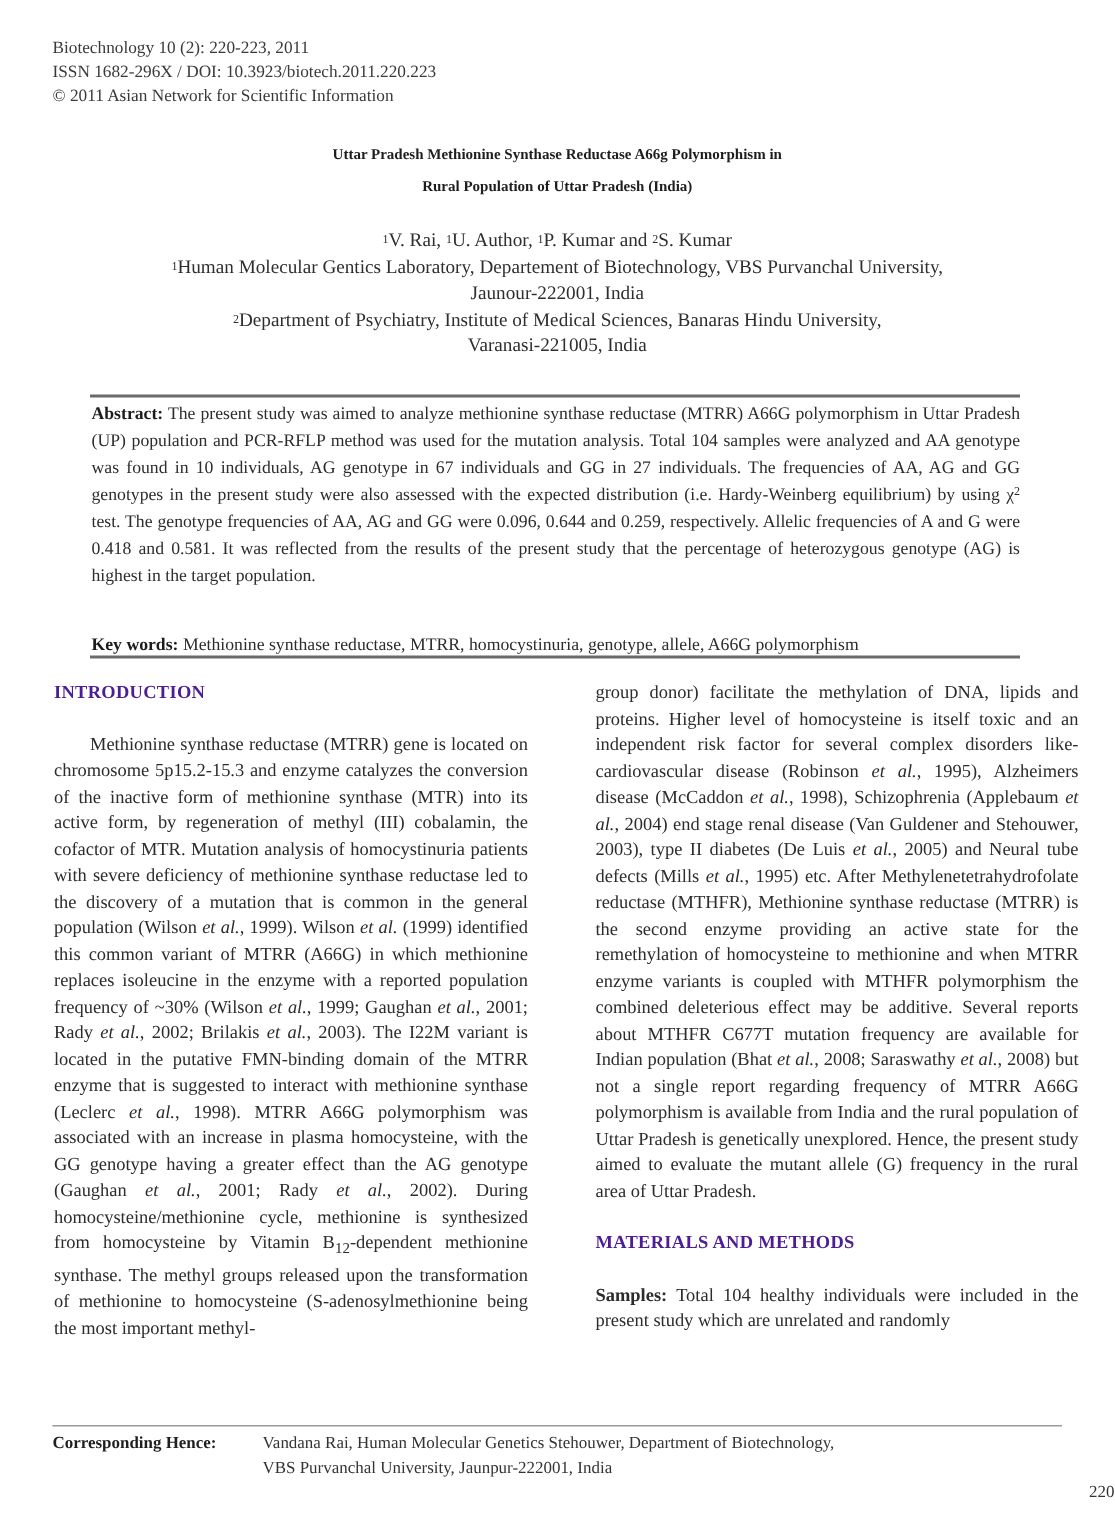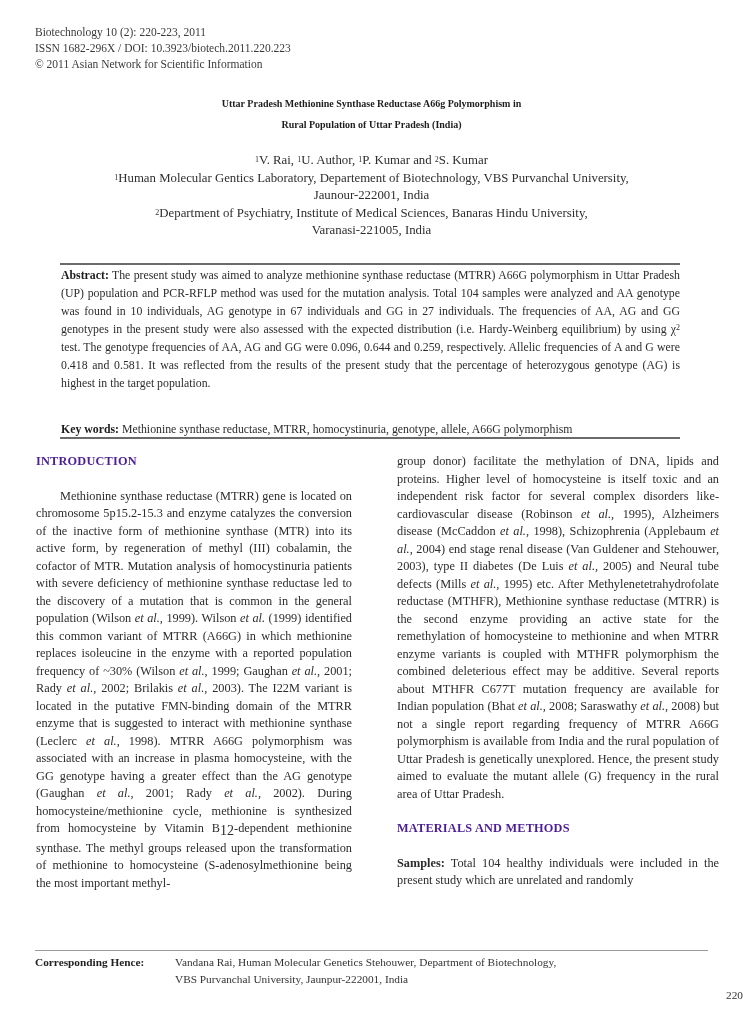--- a/index.html
+++ b/index.html
@@ -14,21 +14,21 @@
   .journal-header div { white-space: nowrap; }
   .title {
     position: absolute; left: 0; right: 0; top: 93px; text-align: center;
     font-weight: bold; font-size: 10px; line-height: 21px; color: #1e1e1e;
   }
   .authors {
     position: absolute; left: 0; right: 0; top: 152px; text-align: center;
     font-size: 12.8px; line-height: 17.5px; color: #2e2e2e;
   }
   sup { font-size: 8px; vertical-align: top; position: relative; top: -1px; }
-  sub { font-size: 14px; margin-top: 20px; }
+  sub { font-size: 10px; margin-top: 20px; }
   .rule-top {
     position: absolute; left: 60px; width: 620px; top: 263px; height: 0;
     border-top: 2px solid #6a6a6a;
   }
   .abstract {
     position: absolute; left: 61px; width: 619px; top: 266px;
     font-size: 11.8px; line-height: 18px; text-align: justify; color: #2c2c2c;
   }
   .abstract b { color: #1c1c1c; }
   .keywords {

